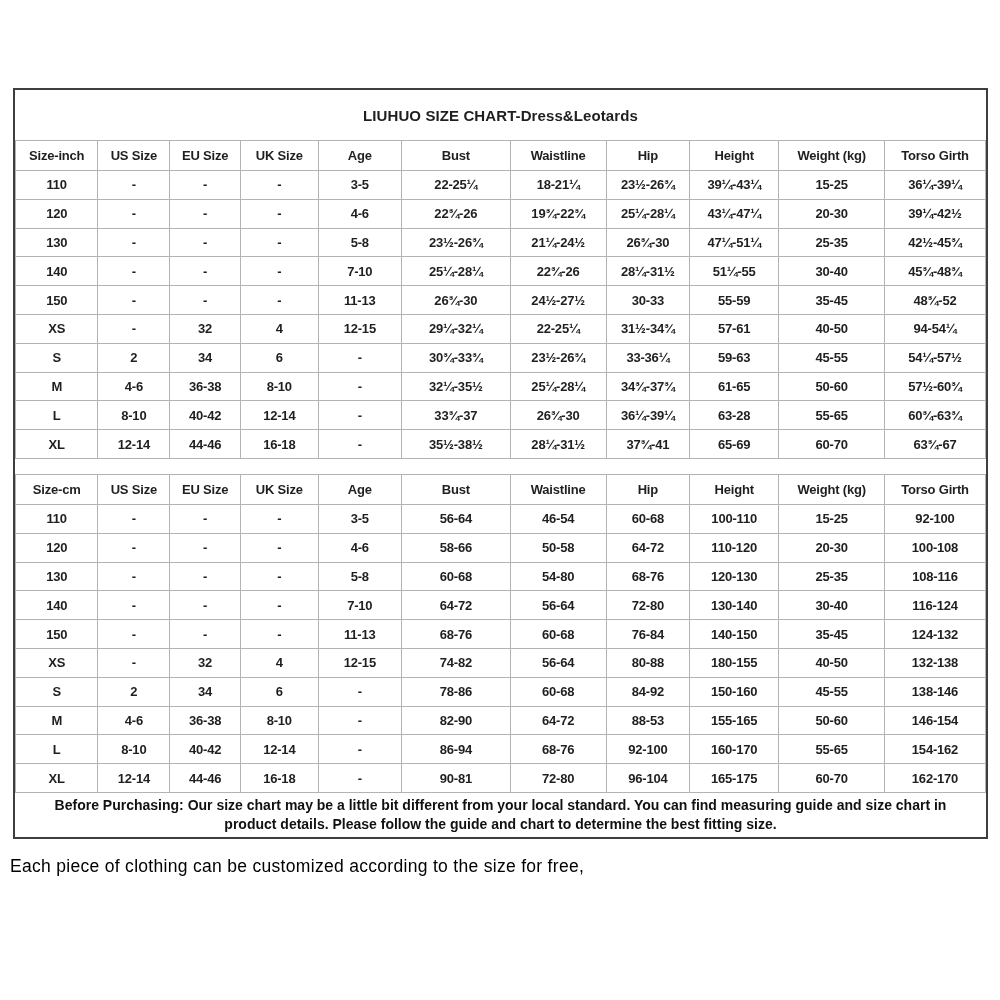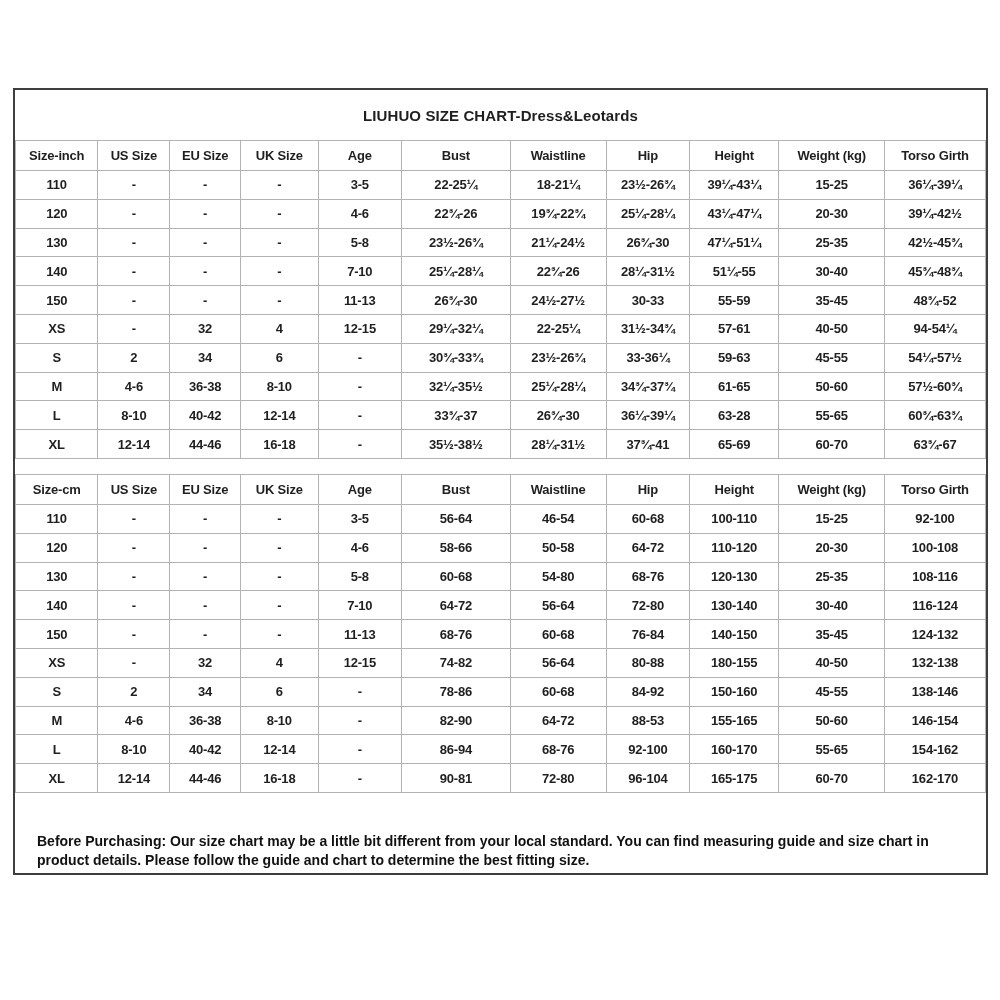--- a/index.html
+++ b/index.html
@@ -59,26 +59,26 @@
     font-size: 13px;
   }
 
   .table-spacer { height: 15px; }
 
   .note-row {
     min-height: 42px;
     display: flex;
     align-items: center;
     justify-content: center;
+    text-align: center;
     font-size: 14px;
     font-weight: 700;
     color: #111111;
     padding: 3px 22px;
     line-height: 1.35;
-    margin-top: 36px;
   }
 
   .footer-line {
     position: absolute;
     left: 10px;
     width: 985px;
     font-size: 17.5px;
     font-weight: 400;
     color: #000000;
     letter-spacing: 0.3px;
@@ -421,15 +421,16 @@
             <td>60-70</td>
             <td>162-170</td>
           </tr>
         </tbody>
       </table>
 
     <div class="note-row">Before Purchasing: Our size chart may be a little bit different from your local standard. You can find measuring guide and size chart in product details. Please follow the guide and chart to determine the best fitting size.</div>
 
   </div>
 
+  <div class="footer-line footer-line-1">Each piece of clothing can be customized according to the size for free,</div>
 
 
 </div>
 
 </body></html>

